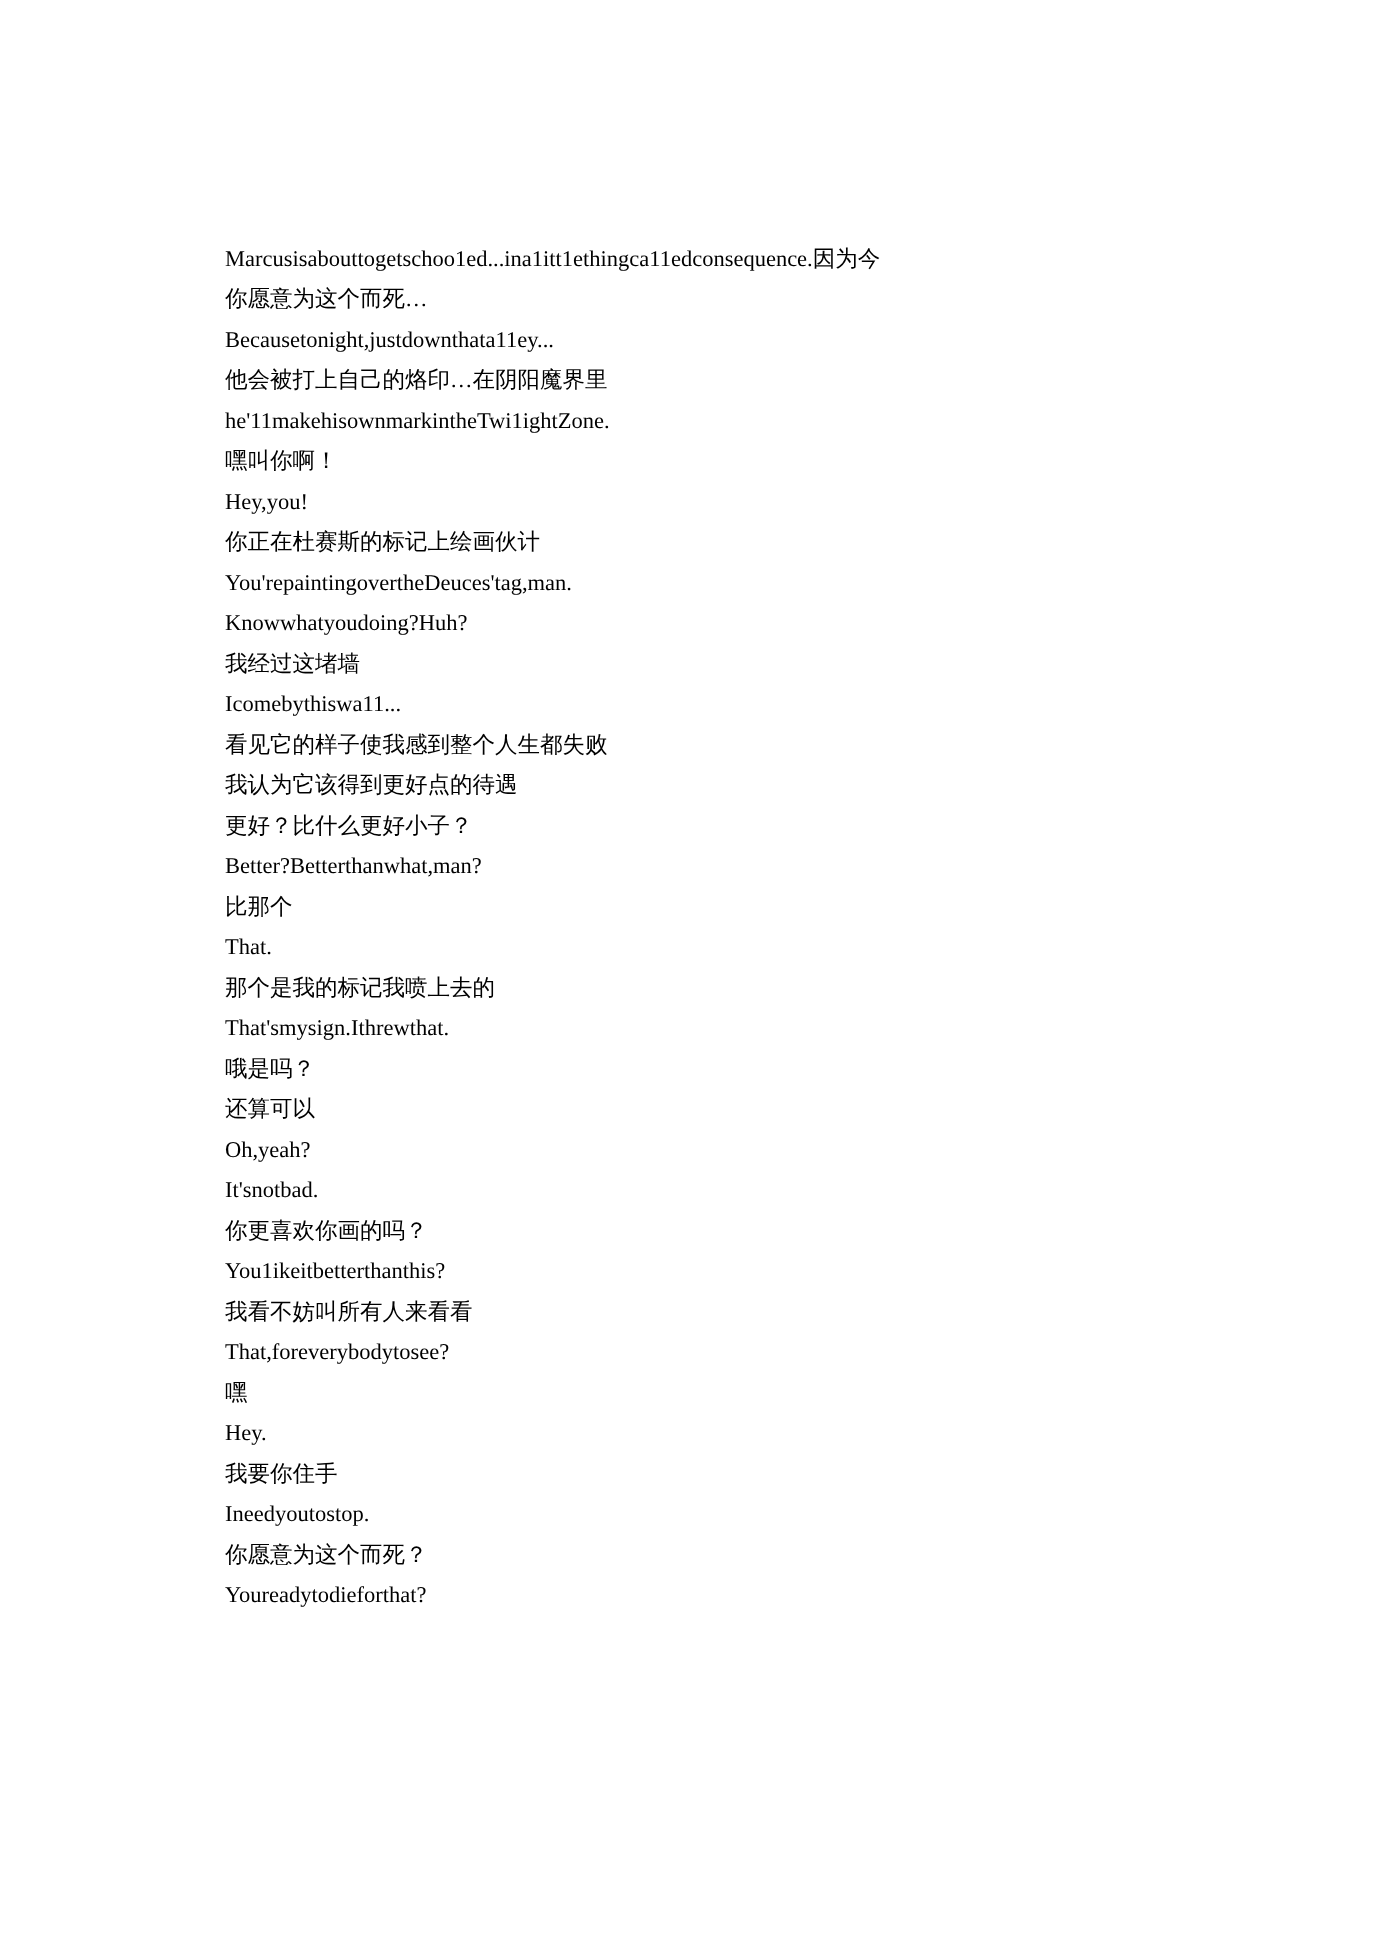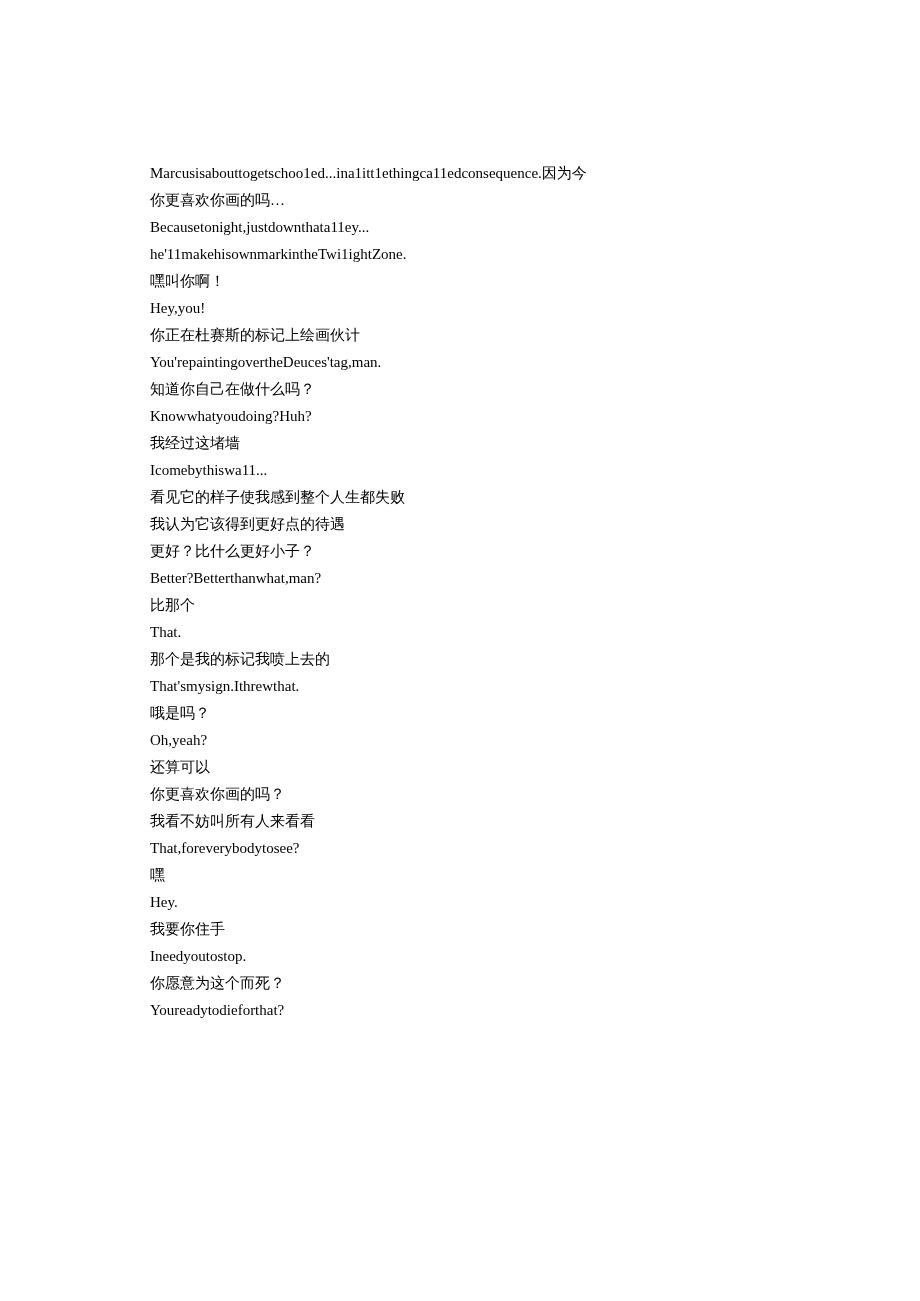--- a/index.html
+++ b/index.html
@@ -21,43 +21,45 @@
     white-space: pre-wrap;
     word-break: break-all;
   }
 </style>
 </head>
 <body>
 
 <div class="page">
   <div class="content" id="content-container">
       <div class="line">Marcusisabouttogetschoo1ed...ina1itt1ethingca11edconsequence.因为今</div>
-      <div class="line">你更喜欢你画的吗…</div>
+      <div class="line">你愿意为这个而死…</div>
       <div class="line">Becausetonight,justdownthata11ey...</div>
+      <div class="line">他会被打上自己的烙印…在阴阳魔界里</div>
       <div class="line">he'11makehisownmarkintheTwi1ightZone.</div>
       <div class="line">嘿叫你啊！</div>
       <div class="line">Hey,you!</div>
       <div class="line">你正在杜赛斯的标记上绘画伙计</div>
       <div class="line">You'repaintingovertheDeuces'tag,man.</div>
-      <div class="line">知道你自己在做什么吗？</div>
       <div class="line">Knowwhatyoudoing?Huh?</div>
       <div class="line">我经过这堵墙</div>
       <div class="line">Icomebythiswa11...</div>
       <div class="line">看见它的样子使我感到整个人生都失败</div>
       <div class="line">我认为它该得到更好点的待遇</div>
       <div class="line">更好？比什么更好小子？</div>
       <div class="line">Better?Betterthanwhat,man?</div>
       <div class="line">比那个</div>
       <div class="line">That.</div>
       <div class="line">那个是我的标记我喷上去的</div>
       <div class="line">That'smysign.Ithrewthat.</div>
       <div class="line">哦是吗？</div>
+      <div class="line">还算可以</div>
       <div class="line">Oh,yeah?</div>
-      <div class="line">还算可以</div>
+      <div class="line">It'snotbad.</div>
       <div class="line">你更喜欢你画的吗？</div>
+      <div class="line">You1ikeitbetterthanthis?</div>
       <div class="line">我看不妨叫所有人来看看</div>
       <div class="line">That,foreverybodytosee?</div>
       <div class="line">嘿</div>
       <div class="line">Hey.</div>
       <div class="line">我要你住手</div>
       <div class="line">Ineedyoutostop.</div>
       <div class="line">你愿意为这个而死？</div>
       <div class="line">Youreadytodieforthat?</div>
     </div>
 </div>

